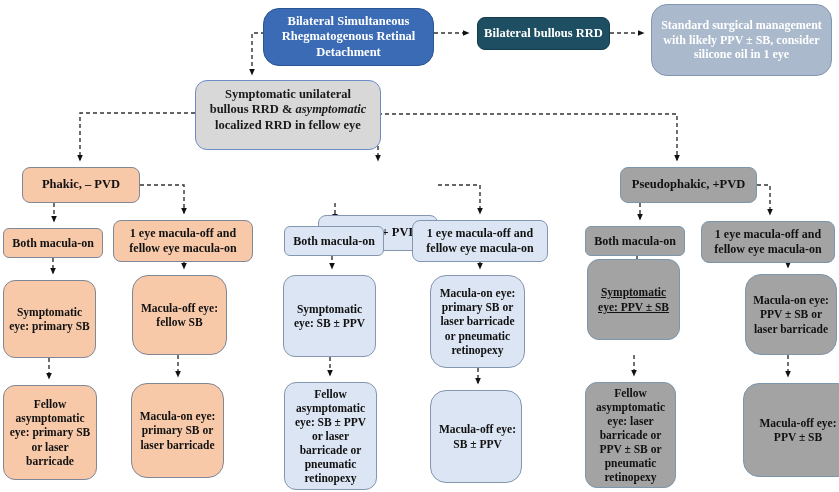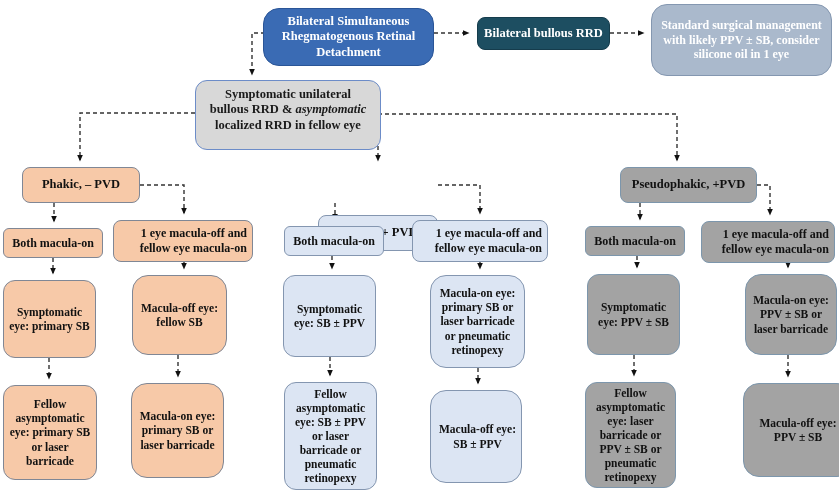--- a/index.html
+++ b/index.html
@@ -12,21 +12,21 @@
     position:absolute;box-sizing:border-box;display:flex;align-items:center;justify-content:center;
     text-align:center;font-weight:bold;color:#111;line-height:1.22;padding:2px 5px;
   }
   .c-root  {background:#3A6BB4;border:1.5px solid #2A5597;color:#ffffff;}
   .c-navy  {background:#1D4E61;border:1.5px solid #153C4C;color:#ffffff;}
   .c-steel {background:#AAB9CC;border:1.5px solid #8497B0;color:#ffffff;}
   .c-gray  {background:#D8D8D8;border:1.5px solid #6C8CC8;color:#1a1a1a;}
   .c-peach {background:#F7C9A8;border:1.5px solid #808795;}
   .c-blue  {background:#DCE5F3;border:1.5px solid #8496B0;}
   .c-green {background:#a3a3a3;border:1.5px solid #7C96AC;}
-  .r6{border-radius:6px;} .r8{border-radius:8px;text-align:right;} .r10{border-radius:16px;}
+  .r6{border-radius:6px;} .r8{border-radius:8px;} .r10{border-radius:16px;}
   .r12{border-radius:12px;} .r14{border-radius:16px;}
   .f11{font-size:11.5px;} .f12{font-size:12px;} .f13{font-size:12.5px;}
   .it{font-style:italic;}
 </style>
 </head>
 <body>
 
 <div id="stage">
 
   <svg id="wires" viewBox="0 0 839 492" xmlns="http://www.w3.org/2000/svg">
@@ -87,18 +87,18 @@
   <div class="node c-blue r6 f12" style="left:284px;top:226px;width:100px;height:30px;">Both macula-on</div>
   <div class="node c-blue r8 f12" style="left:412px;top:220px;width:136px;height:42px;">1 eye macula-off and fellow eye macula-on</div>
   <div class="node c-blue r12 f11" style="left:283px;top:275px;width:93px;height:82px;">Symptomatic eye: SB ± PPV</div>
   <div class="node c-blue r14 f11" style="left:430px;top:275px;width:95px;height:93px;">Macula-on eye: primary SB or laser barricade or pneumatic retinopexy</div>
   <div class="node c-blue r12 f11" style="left:284px;top:382px;width:93px;height:108px;">Fellow asymptomatic eye: SB ± PPV or laser barricade or pneumatic retinopexy</div>
   <div class="node c-blue r14 f11" style="left:430px;top:390px;width:92px;height:93px;padding-left:8px;">Macula-off eye: SB ± PPV</div>
 
   <div class="node c-green r8 f13" style="left:620px;top:167px;width:137px;height:36px;">Pseudophakic, +PVD</div>
   <div class="node c-green r6 f12" style="left:585px;top:226px;width:100px;height:30px;">Both macula-on</div>
   <div class="node c-green r8 f12" style="left:701px;top:221px;width:134px;height:42px;">1 eye macula-off and fellow eye macula-on</div>
-  <div class="node c-green r12 f11" style="left:587px;top:274px;width:93px;height:81px;">Symptomatic eye: PPV ± SB</div>
+  <div class="node c-green r12 f11" style="left:587px;top:259px;width:93px;height:81px;text-decoration:underline;">Symptomatic eye: PPV ± SB</div>
   <div class="node c-green r14 f11" style="left:745px;top:274px;width:92px;height:81px;">Macula-on eye: PPV ± SB or laser barricade</div>
   <div class="node c-green r12 f11" style="left:585px;top:382px;width:91px;height:106px;">Fellow asymptomatic eye: laser barricade or PPV ± SB or pneumatic retinopexy</div>
   <div class="node c-green r14 f11" style="left:743px;top:383px;width:110px;height:94px;">Macula-off eye: PPV ± SB</div>
 
 </div>
 
 </body></html>

